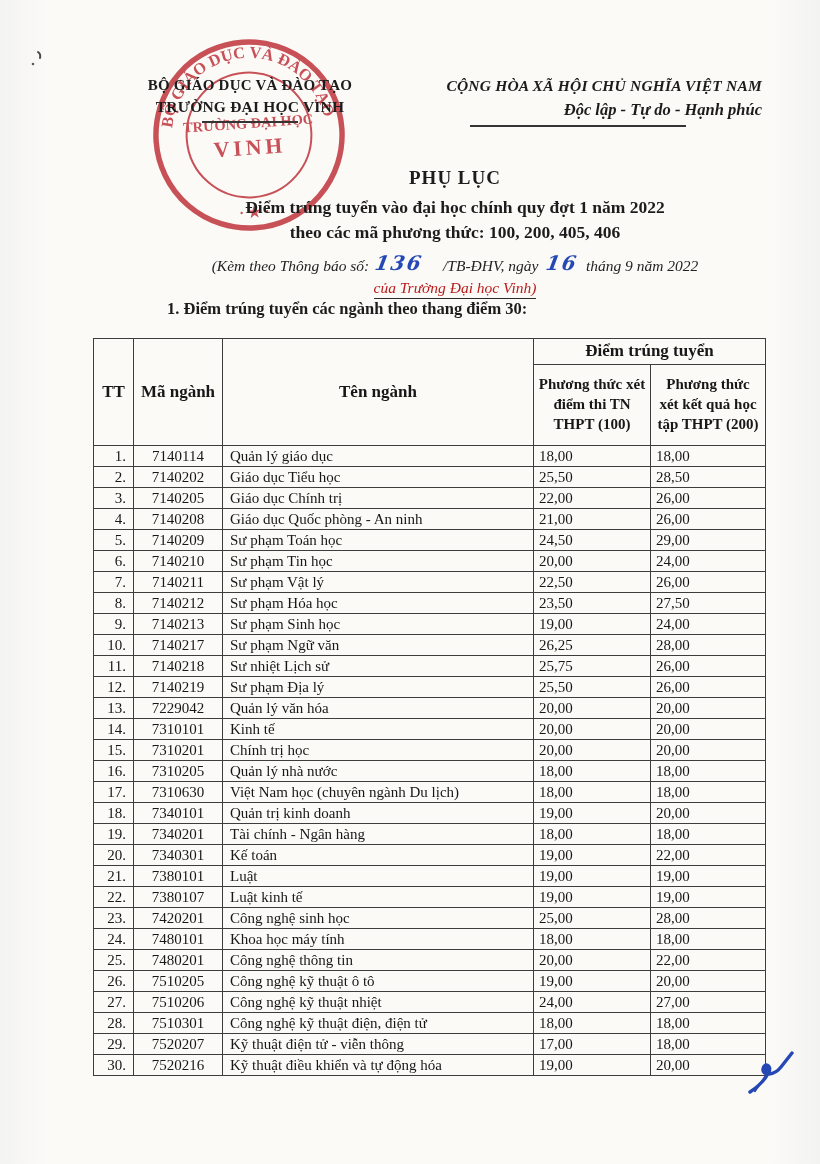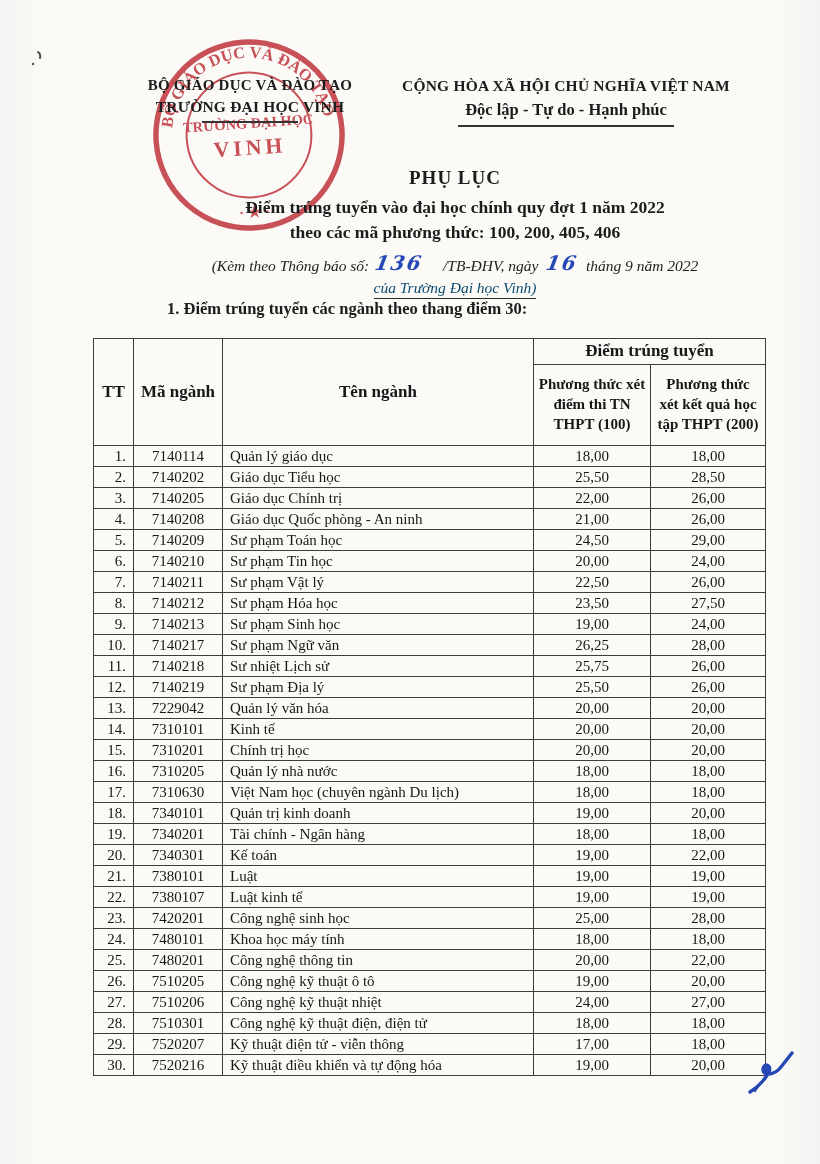--- a/index.html
+++ b/index.html
@@ -30,42 +30,42 @@
     mix-blend-mode:multiply;opacity:.88;transform:rotate(-4deg);
   }
   .stamp text{font-family:"Liberation Serif", serif;}
 
   
   .header-left{position:absolute;top:77px;left:98px;width:304px;text-align:center;}
   .hl1{font-size:15px;font-weight:600;letter-spacing:.2px;}
   .hl2{font-size:15.5px;font-weight:bold;margin-top:4px;letter-spacing:.2px;}
   .hl-rule{width:96px;height:1.5px;background:#343434;margin:5px auto 0;}
 
-  .header-right{position:absolute;top:77px;left:382px;width:368px;text-align:center;}
+  .header-right{position:absolute;top:77px;left:394px;width:368px;text-align:right;font-style:italic;}
   .hr1{font-size:15.5px;font-weight:bold;letter-spacing:.2px;}
   .hr2{font-size:16.5px;font-weight:bold;margin-top:5px;}
   .hr-rule{width:216px;height:1.5px;background:#343434;margin:5px auto 0;}
 
   
   .title-block{position:absolute;top:167px;left:110px;width:690px;text-align:center;}
   .doc-title{font-size:19px;font-weight:bold;letter-spacing:1px;}
   .doc-sub1{font-size:17.5px;font-weight:bold;margin-top:8px;}
   .doc-sub2{font-size:17.5px;font-weight:bold;margin-top:4px;}
   .note1{margin-top:9px;font-style:italic;font-size:15.5px;color:#222;}
   .handwrite{
     display:inline-block;
     font-family:"DejaVu Serif", serif;
     font-style:italic;font-weight:bold;
     color:var(--ink-blue);
     font-size:20px;letter-spacing:2px;
     transform:skewX(-10deg) translateY(-1px);
   }
   .hw-number{margin:0 20px 0 6px;}
   .hw-day{margin:0 4px;}
-  .note2{font-style:italic;font-size:15.5px;margin-top:3px;color:#0c4a6e;}
+  .note2{font-style:italic;font-size:15.5px;margin-top:3px;color:#b91c1c;}
   .note2 .u{border-bottom:1.4px solid #2a2a2a;padding-bottom:2px;}
 
   
   .section-heading{position:absolute;top:299px;left:167px;font-size:16.5px;font-weight:bold;}
 
   
   table.score-table{
     position:absolute;top:338px;left:93px;width:672px;
     border-collapse:collapse;table-layout:fixed;
     font-size:15px;color:#171717;
@@ -77,21 +77,21 @@
   .score-table col.w-m100{width:117px;}
   .score-table col.w-m200{width:115px;}
   thead th{font-weight:bold;text-align:center;vertical-align:middle;padding:1px 4px;line-height:1.32;}
   tr.group-row th{height:26px;font-size:17px;margin-top:28px;}
   tr.sub-row th{height:81px;font-size:15px;margin-left:36px;}
   tbody tr{height:21px;}
   tbody td{padding:0 5px;line-height:1.1;white-space:nowrap;overflow:hidden;}
   tbody td.c0{text-align:right;padding-right:7px;}
   tbody td.c1{text-align:center;}
   tbody td.c2{text-align:left;padding-left:7px;}
-  tbody td.c3,tbody td.c4{text-align:center;}
+  tbody td.c3,tbody td.c4{}
 
   
   .paraph{position:absolute;left:742px;top:1048px;width:58px;height:52px;}
 </style>
 </head>
 <body>
 
 <svg class="speck" viewBox="0 0 30 24">
   <path d="M10 4 q3 2 2 6" stroke="#4a4a4a" stroke-width="2" fill="none" stroke-linecap="round"></path>
   <circle cx="5" cy="16" r="1.3" fill="#5a5a5a"></circle>

